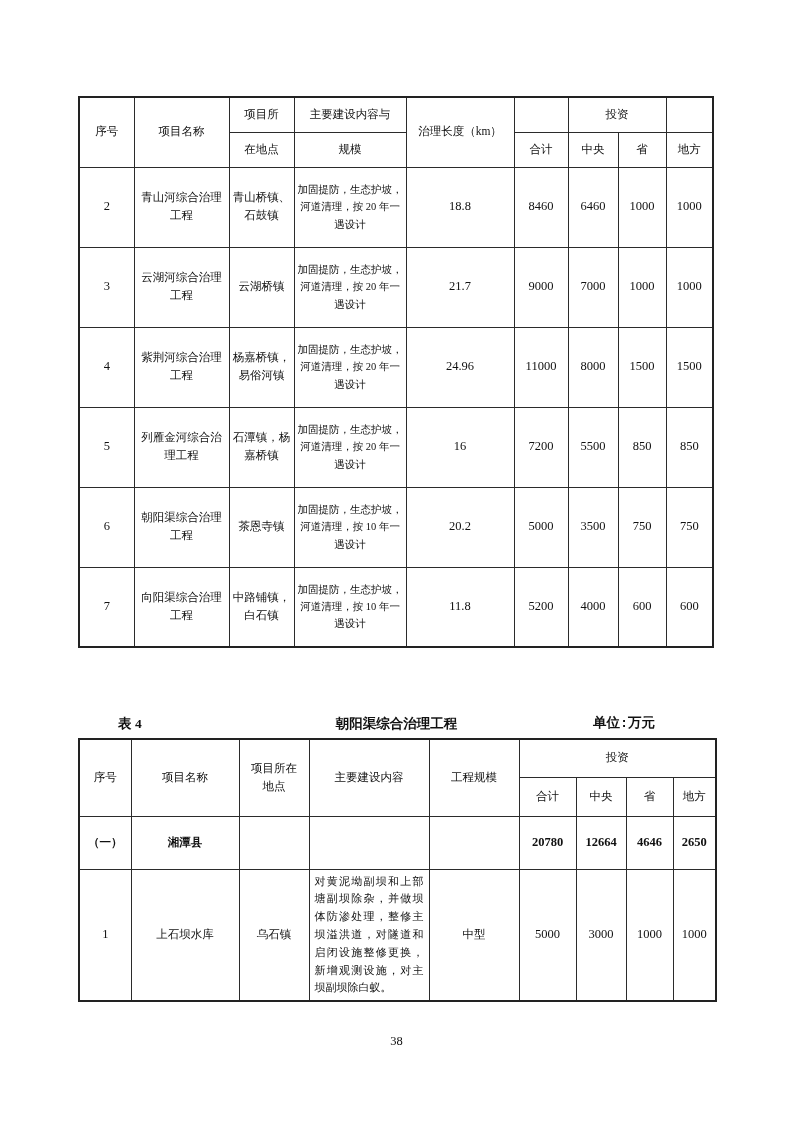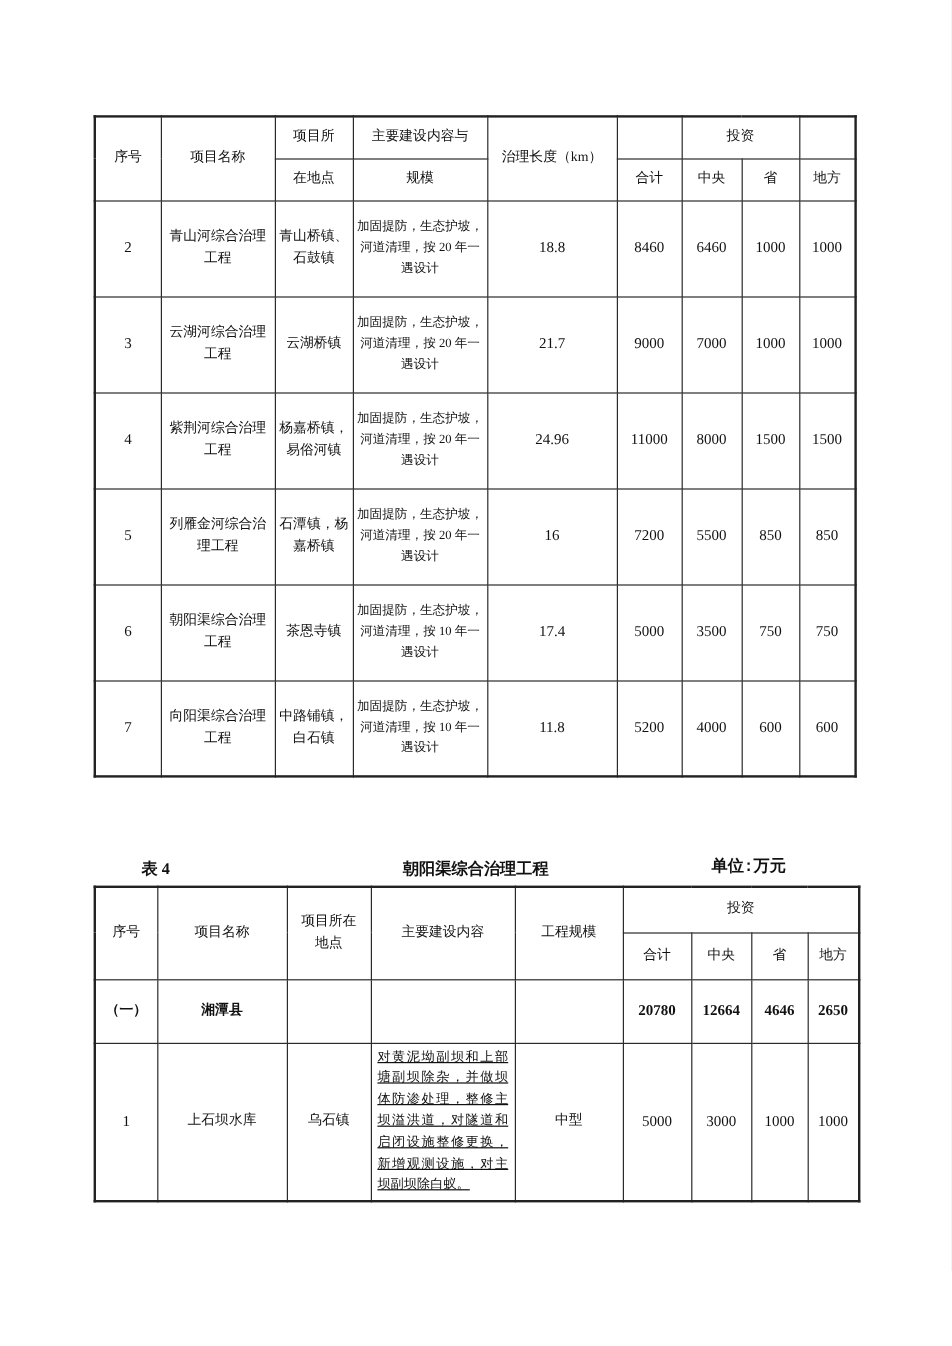--- a/index.html
+++ b/index.html
@@ -33,21 +33,20 @@
   .hrow td { height: 35px; margin-top: 20px; }
   .t1 tr.drow td { height: 80px; }
   .num { font-size: 12.5px; font-family: "Liberation Serif", "DejaVu Serif", serif; }
   .content-cell { font-size: 10.5px; line-height: 1.65; padding: 2px 3px; margin-top: 16px; }
   .content-left {
     text-align: justify;
     font-size: 11px;
     line-height: 1.62;
     padding: 3px 5px;
     vertical-align: middle;
-    text-decoration: underline;
   }
   .bold-row td { font-weight: bold; }
   .caption {
     position: absolute;
     left: 78px; top: 712px; width: 637px; height: 24px;
     font-weight: bold; font-size: 13.5px; line-height: 24px;
   }
   .caption .cap-label { position: absolute; left: 40px; }
   .caption .cap-title { position: absolute; left: 0; width: 100%; text-align: center; }
   .caption .cap-unit { position: absolute; right: 60px; font-family: Liberation Mono, monospace; }
@@ -140,21 +139,21 @@
         <td class="num">7200</td>
         <td class="num">5500</td>
         <td class="num">850</td>
         <td class="num">850</td>
       </tr>
       <tr class="drow">
         <td class="num">6</td>
         <td>朝阳渠综合治理工程</td>
         <td>茶恩寺镇</td>
         <td class="content-cell">加固提防，生态护坡，河道清理，按 10 年一遇设计</td>
-        <td class="num">17.4</td>
+        <td class="num">20.2</td>
         <td class="num">5000</td>
         <td class="num">3500</td>
         <td class="num">750</td>
         <td class="num">750</td>
       </tr>
       <tr class="drow">
         <td class="num">7</td>
         <td>向阳渠综合治理工程</td>
         <td>中路铺镇，白石镇</td>
         <td class="content-cell">加固提防，生态护坡，河道清理，按 10 年一遇设计</td>
@@ -220,13 +219,14 @@
         <td class="content-left">对黄泥坳副坝和上部塘副坝除杂，并做坝体防渗处理，整修主坝溢洪道，对隧道和启闭设施整修更换，新增观测设施，对主坝副坝除白蚁。</td>
         <td>中型</td>
         <td class="num">5000</td>
         <td class="num">3000</td>
         <td class="num">1000</td>
         <td class="num">1000</td>
       </tr>
     </tbody>
   </table>
 
+  <div class="page-number">38</div>
 </div>
 
 </body></html>

